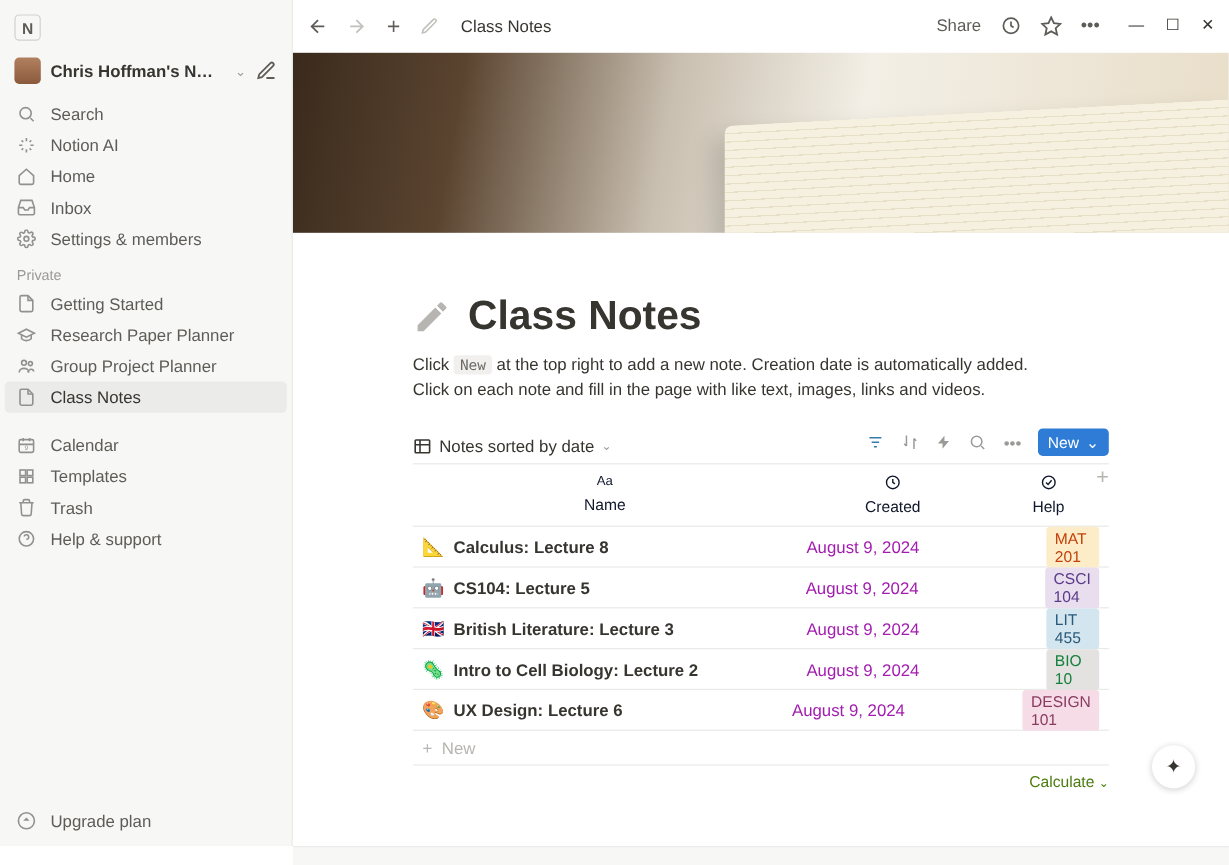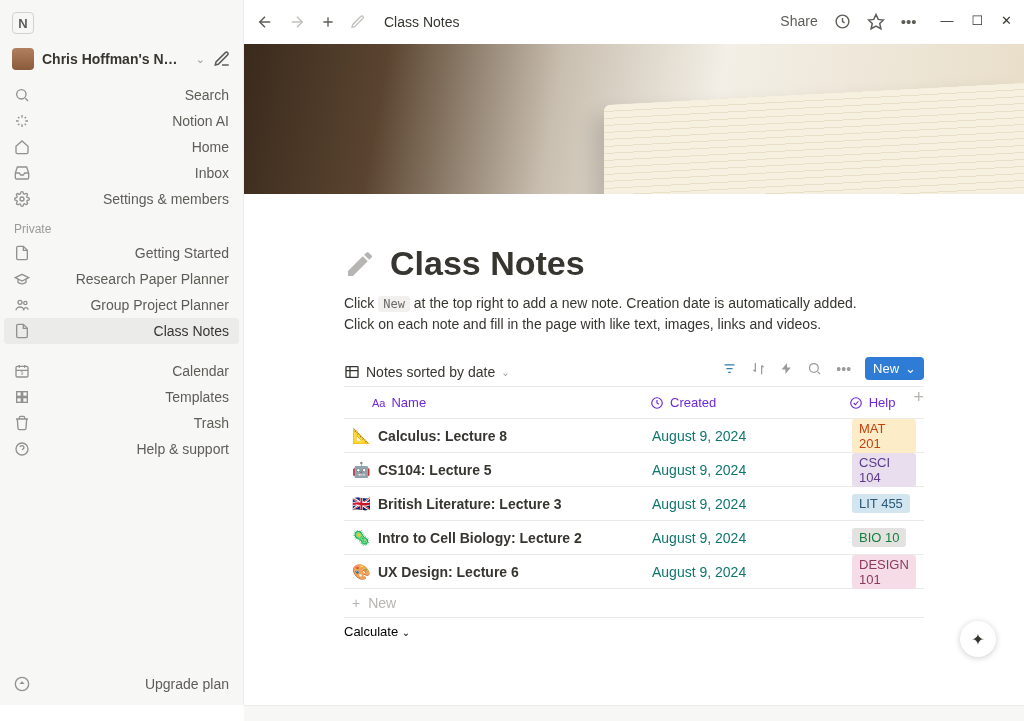--- a/index.html
+++ b/index.html
@@ -8,21 +8,21 @@
 
 
 .sidebar { width: 244px; background: #f7f7f5; display: flex; flex-direction: column; padding: 8px 4px; font-size: 14px; color: #5e5c57; border-right: 1px solid #ebebea; }
 .sidebar-top { display: flex; align-items: center; padding: 4px 8px 10px 8px; gap: 8px; }
 .app-icon-box { width: 22px; height: 22px; border: 1px solid #d3d1cb; border-radius: 4px; display: flex; align-items: center; justify-content: center; font-weight: bold; font-size: 13px; }
 .workspace-row { display: flex; align-items: center; padding: 4px 8px; gap: 8px; margin-bottom: 8px; }
 .avatar { width: 22px; height: 22px; border-radius: 4px; background: linear-gradient(#b08060,#8a5a3c); }
 .workspace-name { font-weight: 600; color: #37352f; flex: 1; white-space: nowrap; overflow: hidden; text-overflow: ellipsis; }
 .caret-small { color: #9b9a97; font-size: 11px; }
 .compose-icon { color: #5e5c57; }
-.nav-item { display: flex; align-items: center; gap: 10px; padding: 5px 10px; border-radius: 4px; cursor: pointer; color: #5e5c57; font-weight: 500; justify-content: space-between; }
+.nav-item { display: flex; align-items: center; gap: 10px; padding: 5px 10px; border-radius: 4px; cursor: pointer; color: #5e5c57; font-weight: 500; }
 .nav-item.active { background: #ebebea; color: #37352f; }
 .nav-icon { width: 18px; text-align: center; font-size: 14px; color: #91918e; }
 .section-label { font-size: 12px; color: #9b9a97; padding: 10px 10px 4px 10px; font-weight: 500; }
 .sidebar-bottom { margin-top: auto; }
 
 
 .main { flex: 1; display: flex; flex-direction: column; position: relative; overflow-y: auto; }
 .topbar { display: flex; align-items: center; padding: 8px 12px; gap: 12px; height: 44px; }
 .tb-left { display: flex; align-items: center; gap: 14px; }
 .tb-icon { color: #5e5c57; cursor: pointer; font-size: 15px; }
@@ -51,33 +51,33 @@
 .view-caret { font-size: 10px; color: #9b9a97; }
 .view-actions { margin-left: auto; display: flex; align-items: center; gap: 14px; color: #9b9a97; font-size: 14px; }
 .view-actions .act { cursor: pointer; }
 .filter-icon { color: #337ea9; }
 .new-btn { background: #2e7cd6; color: #fff; border: none; border-radius: 4px; padding: 4px 8px; font-size: 13px; font-weight: 500; display: flex; align-items: center; gap: 6px; cursor: pointer; }
 .add-prop { color: #b7b5b1; font-size: 18px; padding-left: 10px; }
 
 
 .db-table { border-top: 1px solid #e9e9e7; width: 100%; }
 .db-head { display: flex; border-bottom: 1px solid #e9e9e7; }
-.db-col { padding: 8px 8px; font-size: 13px; color: #6d28d9; display: flex; align-items: center; gap: 6px; }
+.db-col { padding: 8px 8px; font-size: 13px; color: #0f172a; display: flex; align-items: center; gap: 6px; flex-direction: column; }
 .col-name { width: 300px; padding-left: 28px; }
 .col-created { width: 200px; }
 .col-class { flex: 1; }
 .db-row { display: flex; border-bottom: 1px solid #e9e9e7; height: 34px; align-items: center; }
 .cell { padding: 0 8px; font-size: 14px; color: #37352f; }
 .cell-name { width: 300px; display: flex; align-items: center; gap: 8px; font-weight: 600; }
 .row-emoji { width: 18px; text-align: center; font-size: 15px; }
-.cell-created { width: 200px; color: #0f766e; font-size: 14px; }
+.cell-created { width: 200px; color: #a21caf; font-size: 14px; margin-left: 20px; }
 .cell-class { flex: 1; }
 .tag { display: inline-block; padding: 2px 7px; border-radius: 3px; font-size: 13px; }
 .new-row { display: flex; align-items: center; gap: 8px; padding: 6px 8px; color: #b7b5b1; font-size: 14px; border-bottom: 1px solid #e9e9e7; }
-.calc-row { text-align: left; padding: 6px 0; color: #000000; font-size: 13px; }
+.calc-row { text-align: right; padding: 6px 0; color: #4d7c0f; font-size: 13px; }
 
 
 .ai-fab { position: absolute; right: 28px; bottom: 48px; width: 36px; height: 36px; border-radius: 50%; background: #fff; box-shadow: 0 1px 6px rgba(0,0,0,.2); display: flex; align-items: center; justify-content: center; font-size: 16px; color: #37352f; }
 
 
 .bottom-scroll { height: 16px; background: #f7f7f5; border-top: 1px solid #ebebea; margin-left: 244px; }
 
 svg { display: block; }
 </style>
 </head>

